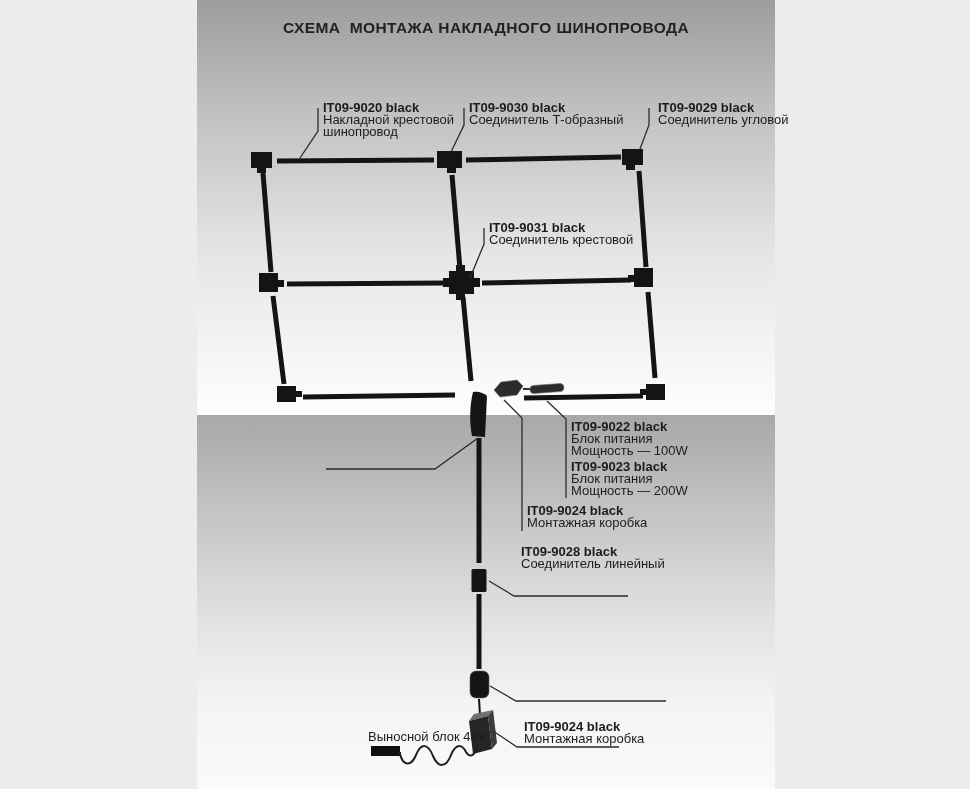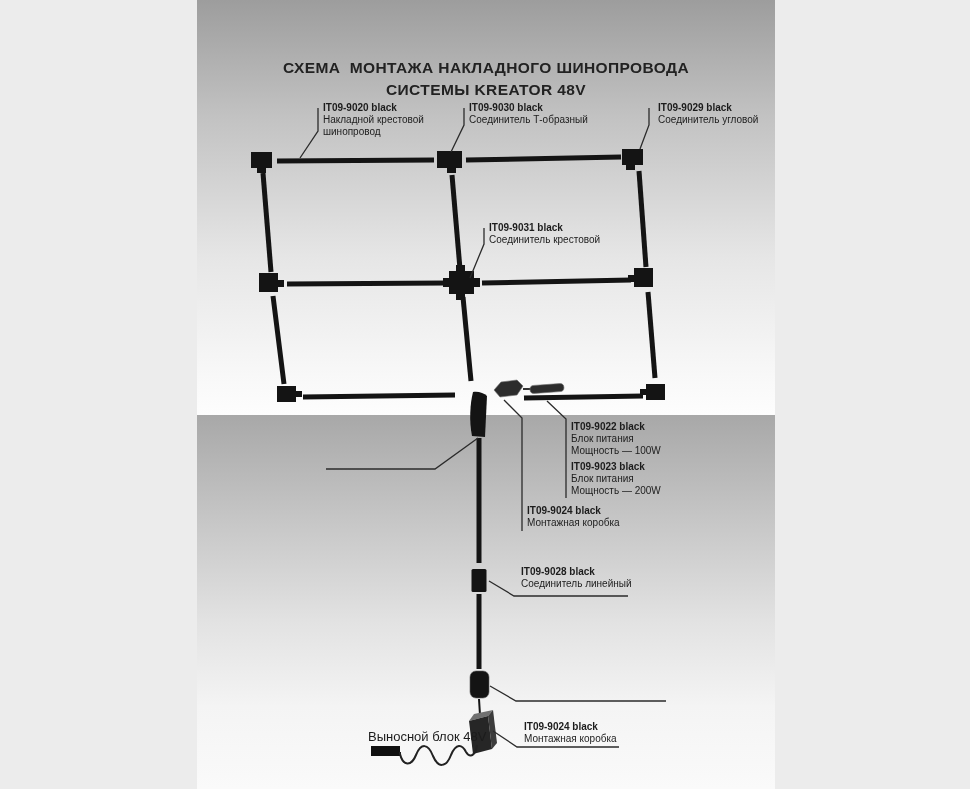--- a/index.html
+++ b/index.html
@@ -11,41 +11,40 @@
   }
   .canvas{position:absolute;left:0;top:0;width:970px;height:789px;}
   .photo{position:absolute;left:197px;top:0;width:578px;height:789px;}
   .ceiling{position:absolute;left:0;top:0;width:578px;height:415px;
     background:linear-gradient(180deg,#9d9d9d 0%,#c2c2c2 28%,#e6e6e6 62%,#f9f9f9 92%,#fdfdfd 100%);}
   .wall{position:absolute;left:0;top:415px;width:578px;height:374px;
     background:linear-gradient(180deg,#a8a8a8 0%,#c6c6c6 28%,#e2e2e2 55%,#f4f4f4 78%,#fafafa 100%);}
   .title{
     position:absolute;left:197px;top:17px;width:578px;
     text-align:center;color:#222;font-weight:bold;
-    font-size:15.5px;line-height:22px;letter-spacing:.4px;margin-top:40px;
+    font-size:15.5px;line-height:22px;letter-spacing:.4px;
   }
   .title div{white-space:pre-wrap;}
   svg.diagram{position:absolute;left:0;top:0;}
-  .lbl{position:absolute;color:#1c1c1c;font-size:10px;line-height:12px;white-space:nowrap;}
+  .lbl{position:absolute;color:#1c1c1c;font-size:13px;line-height:12px;white-space:nowrap;}
   .lbl .code{font-weight:bold;}
   .plain-lbl{position:absolute;color:#1c1c1c;font-size:13px;white-space:nowrap;}
 </style>
 </head>
 <body>
 
 <div class="canvas">
 
   <div class="photo">
     <div class="ceiling"></div>
     <div class="wall"></div>
   </div>
 
   <div class="title">
     <div>СХЕМА  МОНТАЖА НАКЛАДНОГО ШИНОПРОВОДА</div>
-    <div>СИСТЕМЫ KREATOR 48V</div>
   </div>
 
   <svg class="diagram" width="970" height="789" viewBox="0 0 970 789">
 
     <g stroke="#141414" stroke-width="5">
       <line x1="277" y1="161" x2="434" y2="160"></line>
       <line x1="466" y1="160" x2="621" y2="157"></line>
       <line x1="263" y1="173" x2="271" y2="272"></line>
       <line x1="452" y1="175" x2="460" y2="269"></line>
       <line x1="639" y1="171" x2="646" y2="267"></line>
@@ -166,21 +165,21 @@
     <div class="code">IT09-9023 black</div>
     <div>Блок питания</div>
     <div>Мощность — 200W</div>
   </div>
 
   <div class="lbl" style="left:527px;top:505px">
     <div class="code">IT09-9024 black</div>
     <div>Монтажная коробка</div>
   </div>
 
-  <div class="lbl" style="left:521px;top:566px">
+  <div class="lbl" style="left:521px;top:546px">
     <div class="code">IT09-9028 black</div>
     <div>Соединитель линейный</div>
   </div>
 
 
   <div class="lbl" style="left:524px;top:721px">
     <div class="code">IT09-9024 black</div>
     <div>Монтажная коробка</div>
   </div>
 

